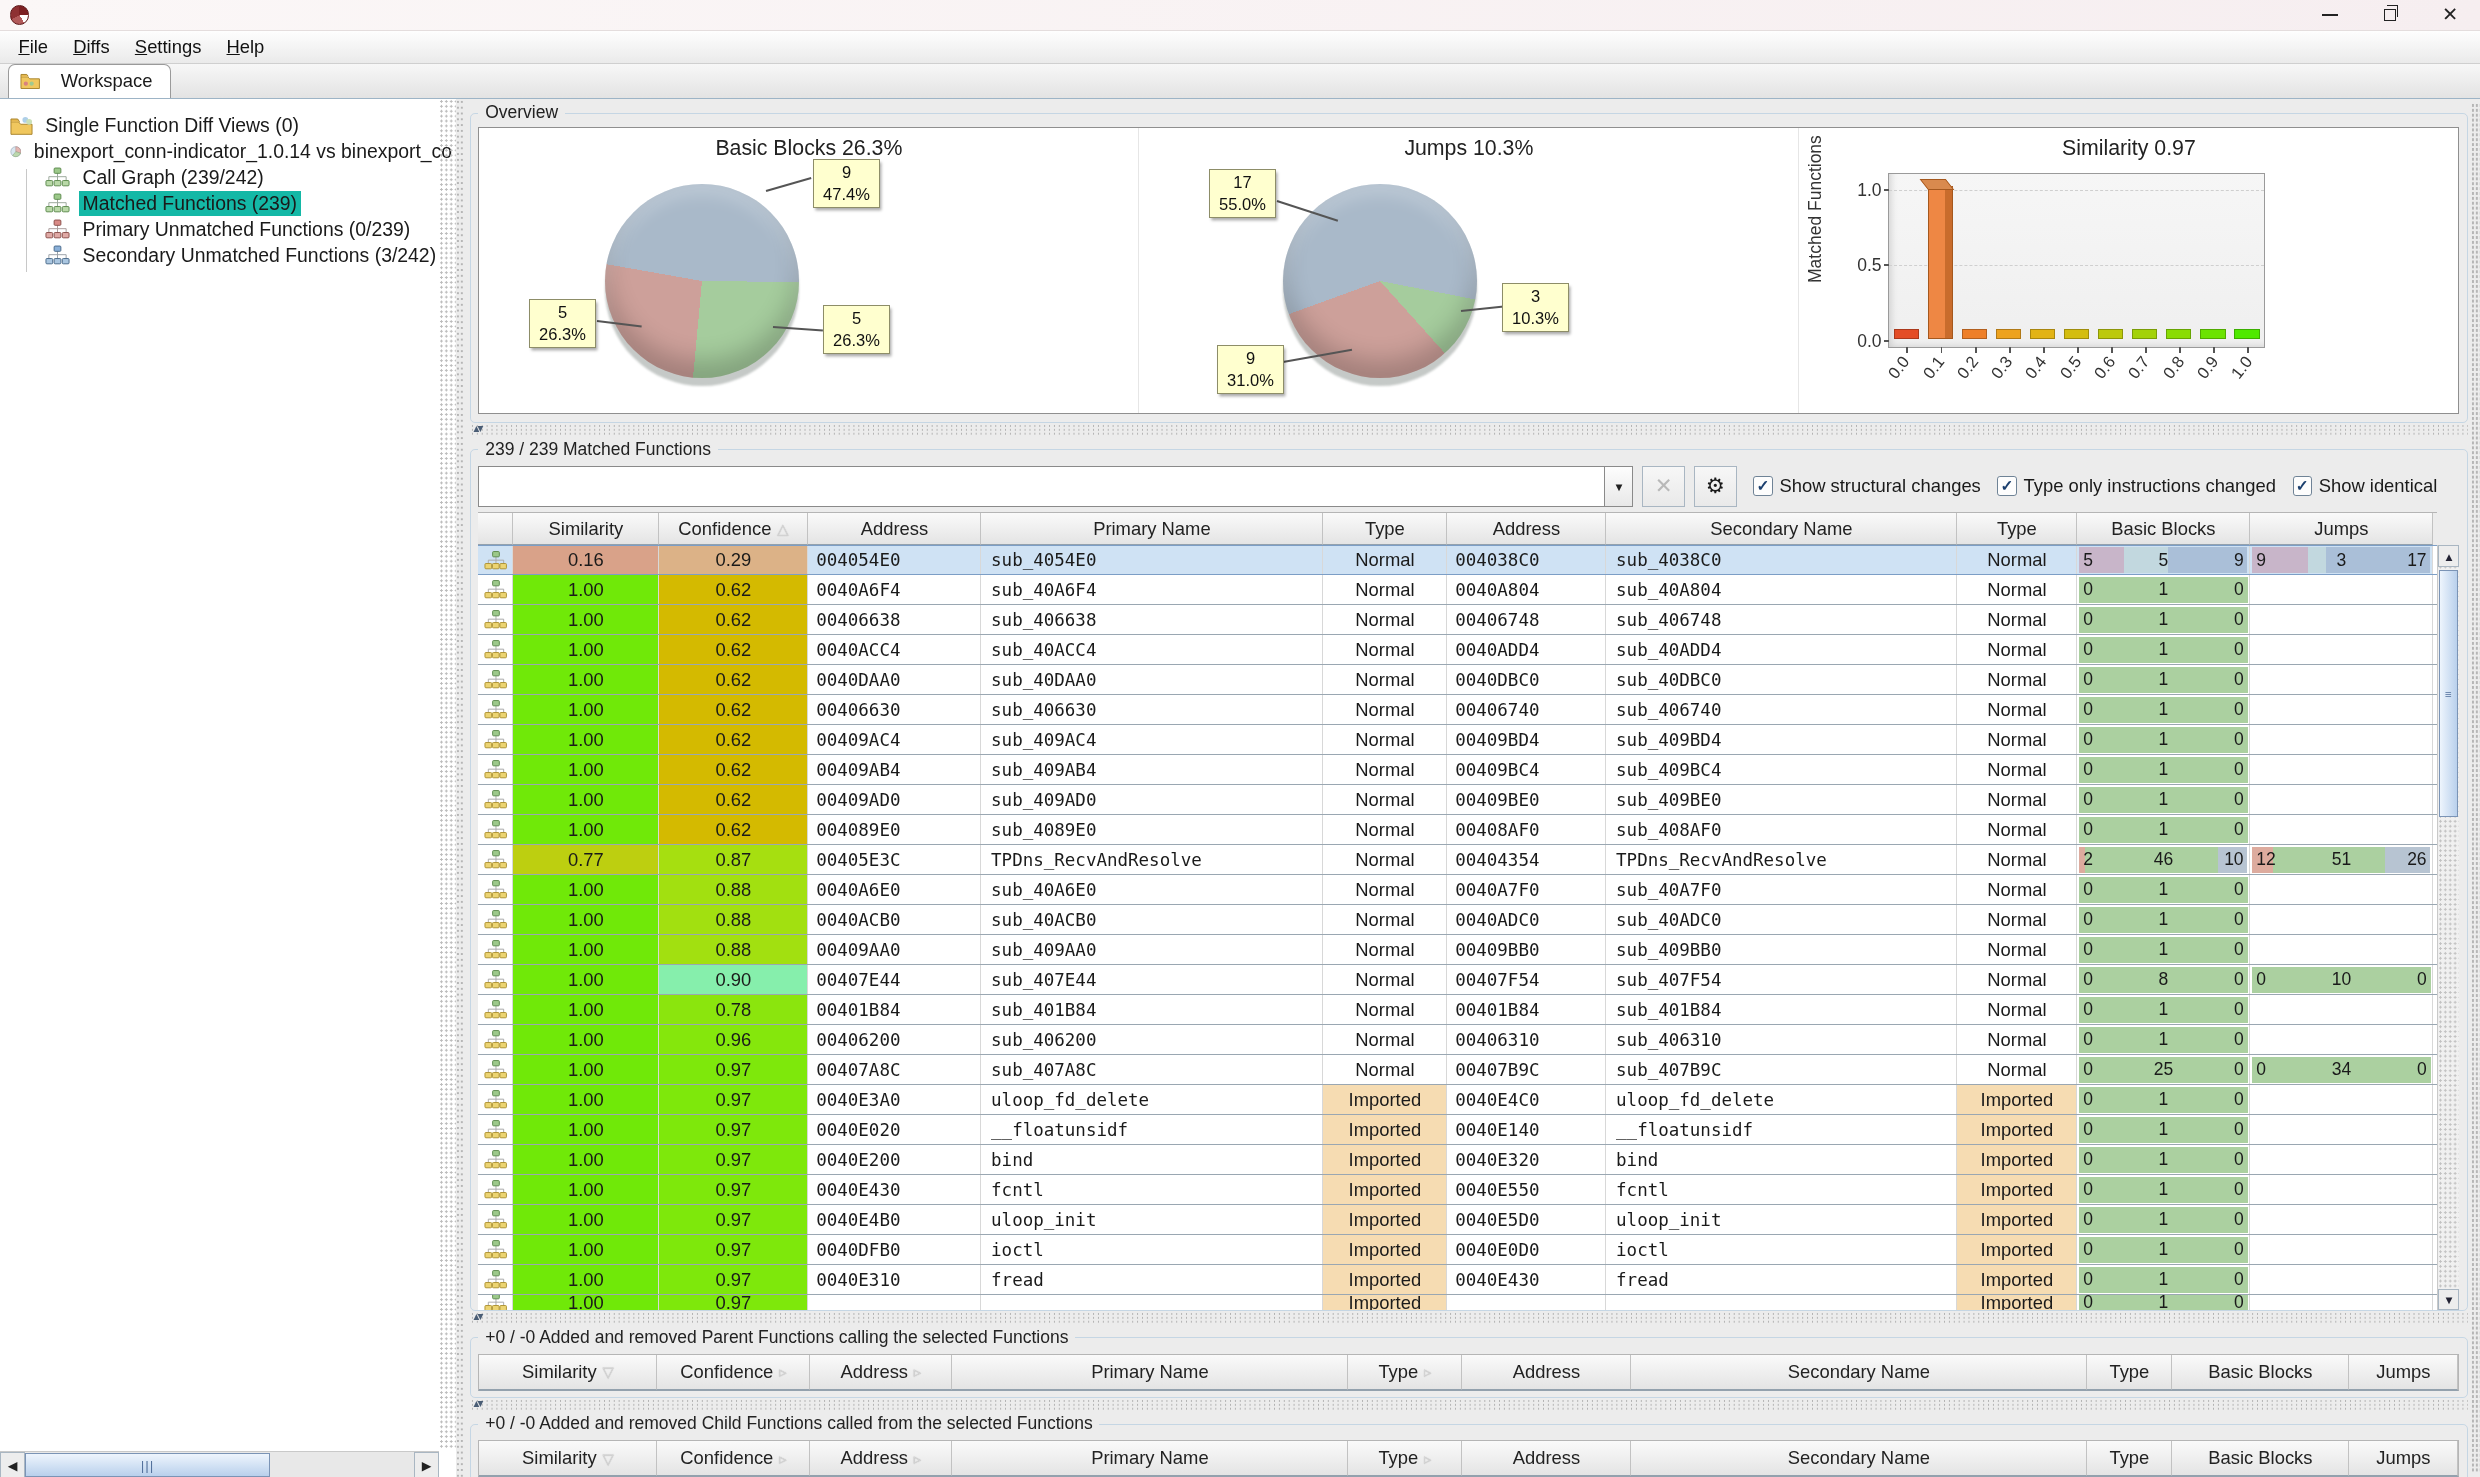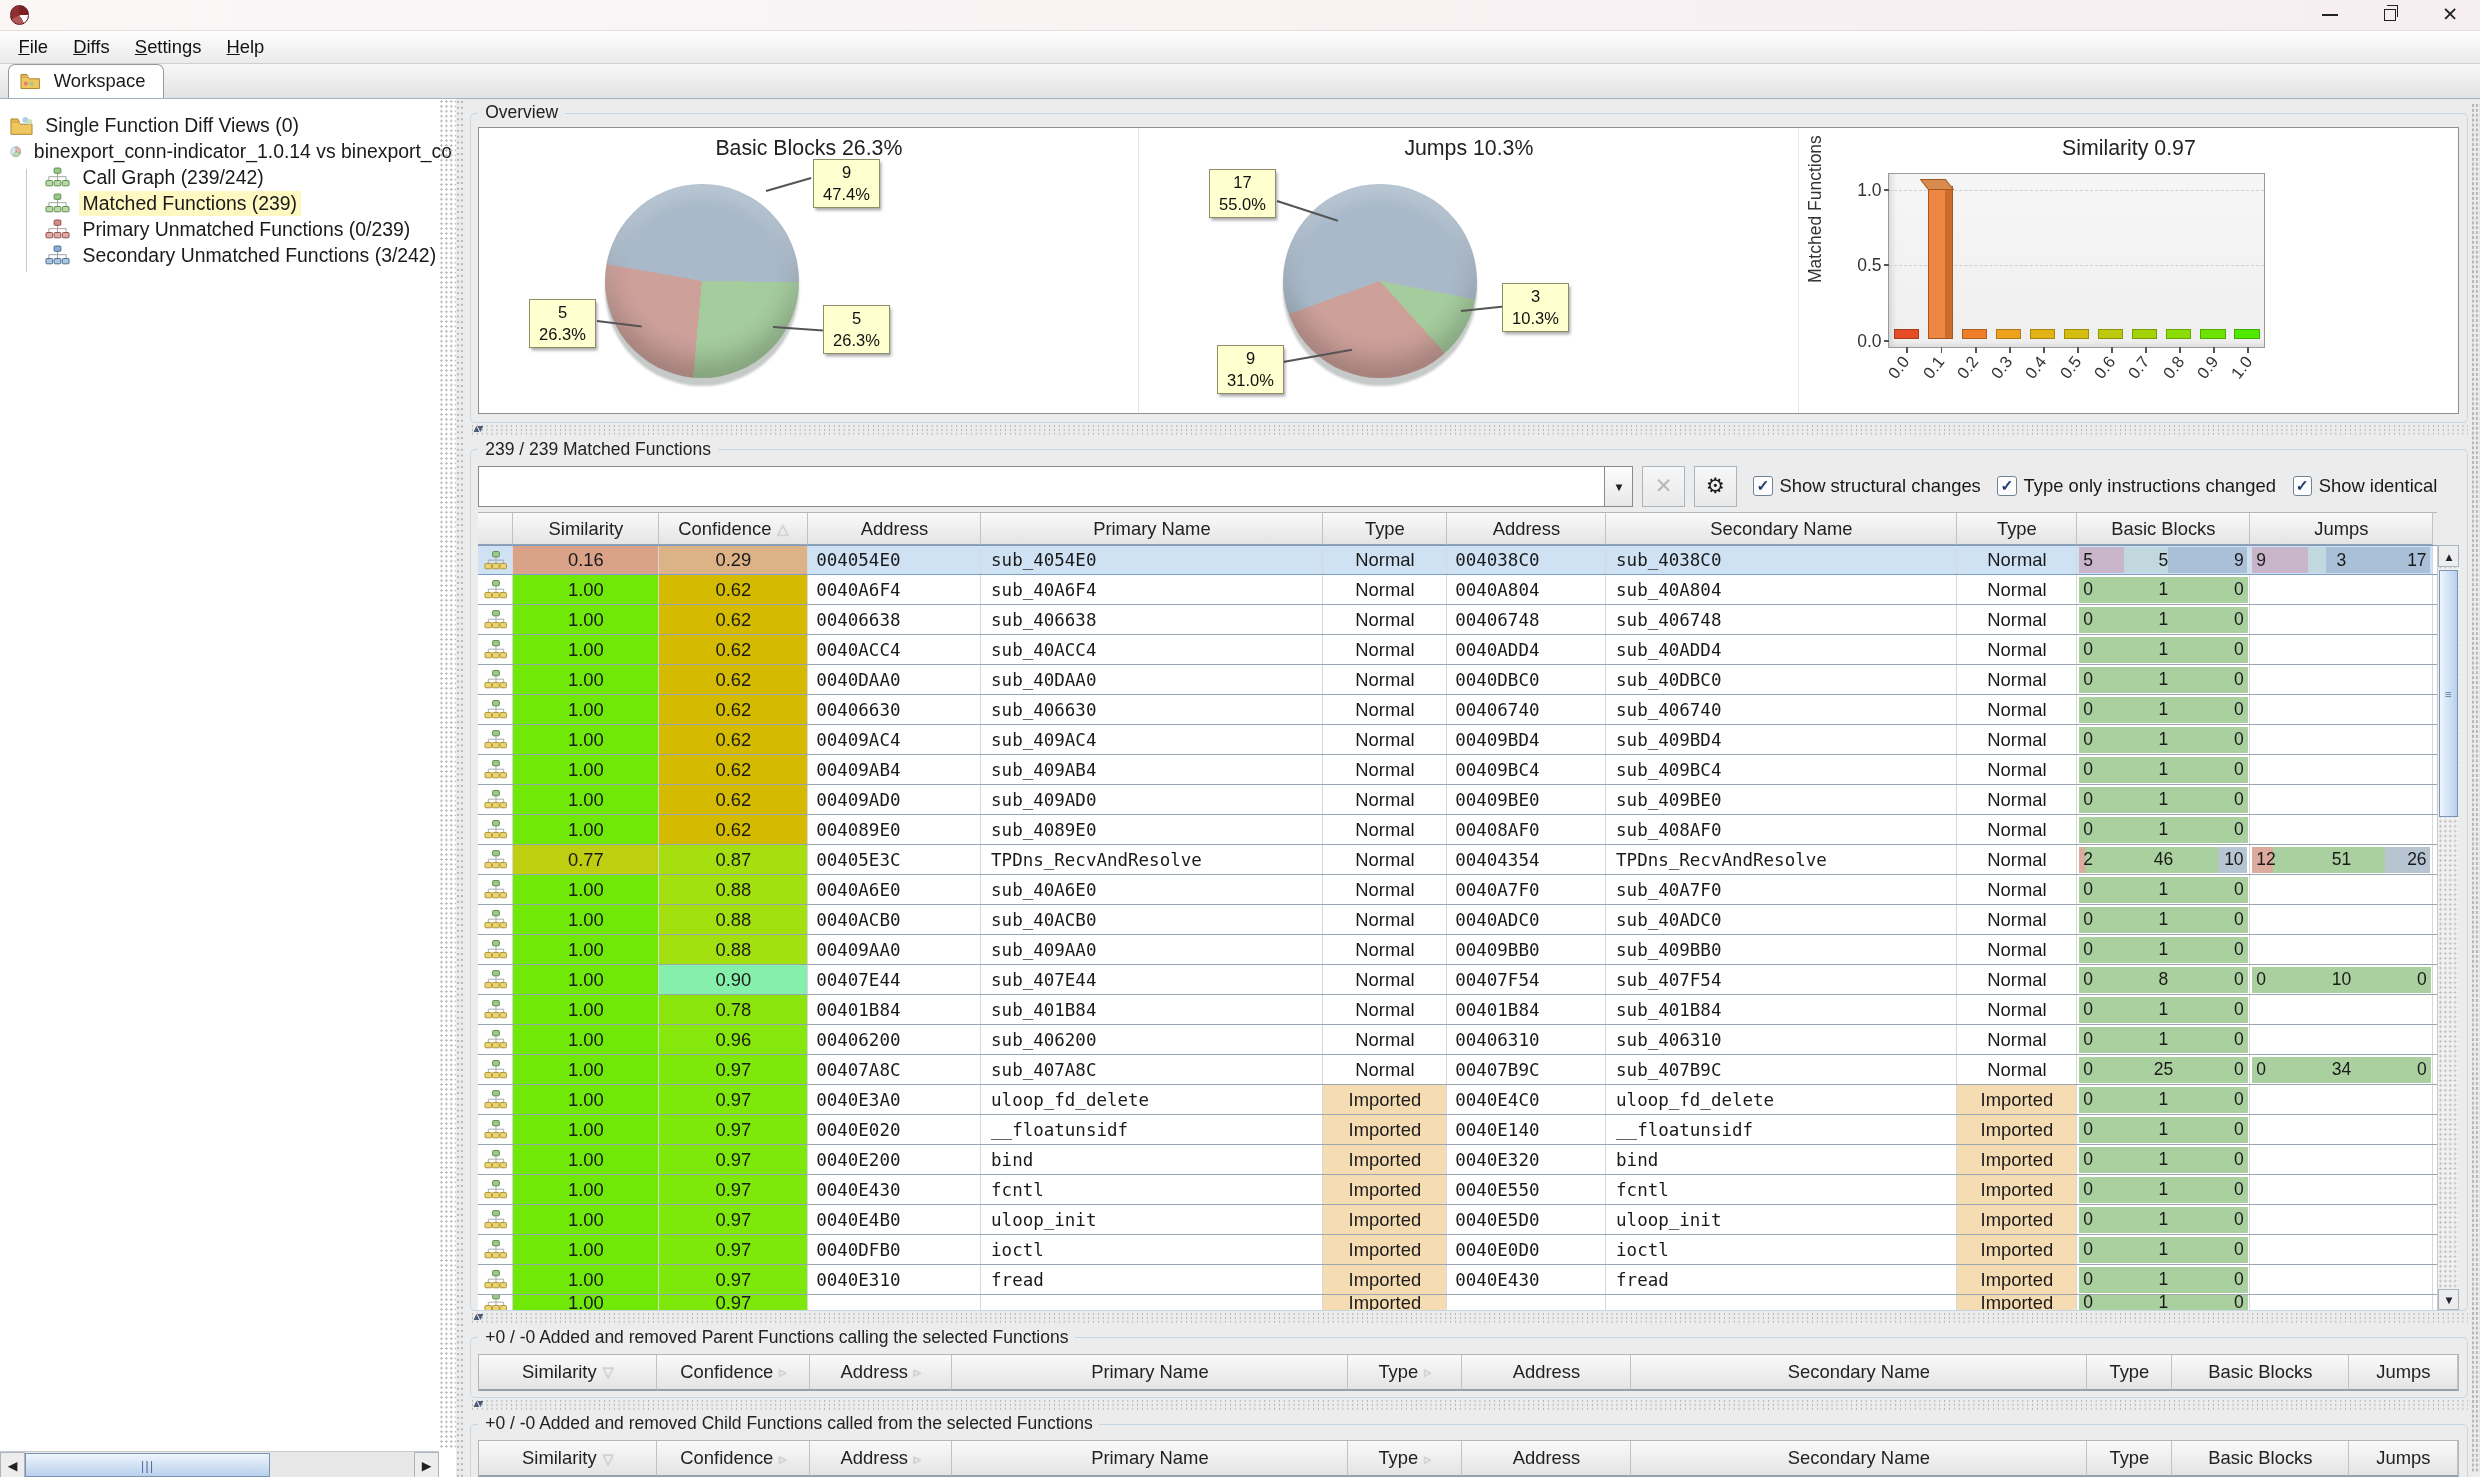--- a/index.html
+++ b/index.html
@@ -14,33 +14,33 @@
 .win-btn{width:60px;display:flex;align-items:center;justify-content:center;color:#222;cursor:default}
 .glyph-min{width:15.5px;height:1.9px;background:#222}
 .glyph-restore{width:12.6px;height:12.6px;border:1.9px solid #222;position:relative;background:#f6eef0}
 .glyph-restore::before{content:"";position:absolute;left:1.9px;top:-4.9px;width:10.7px;height:10.7px;border:1.9px solid #222;border-left:none;border-bottom:none}
 .glyph-close{font-size:19.4px;line-height:1}
 
 .menubar{height:33px;background:linear-gradient(#fefefe,#eaeaea);border-bottom:1px solid #cfcfcf;display:flex;align-items:center;padding:0 5.8px}
 .menu-item{padding:3.9px 12.6px;font-size:18.4px;color:#111}
 .menu-item u{text-decoration:underline}
 .tabbar{height:35px;background:linear-gradient(#f7f7f7,#e3e3e3);display:flex;align-items:flex-end;padding-left:7.8px;border-bottom:1px solid #9db4c6}
-.tab{background:#fff;border:1px solid #9a9a9a;border-bottom:none;border-radius:6.8px 6.8px 0 0;padding:4.9px 17.5px 5.8px 11.6px;display:flex;align-items:center;gap:13px;font-size:18.4px}
+.tab{background:#fff;border:1px solid #9a9a9a;border-bottom:none;border-radius:6.8px 6.8px 0 0;padding:4.9px 17.5px 5.8px 11.6px;display:flex;align-items:center;gap:20px;font-size:18.4px}
 
 .main{display:flex;height:1379px}
 .left-panel{width:456px;background:#fff;position:relative;flex:none;overflow:hidden}
 .vsplitter{width:7.8px;flex:none;background:#ececec;background-image:radial-gradient(#b5b5b5 1px,transparent 1px);background-size:3.9px 5.8px}
 .right-panel{flex:1;position:relative;padding:0 17.5px 0 5.8px}
 .edge-strip{position:absolute;right:2.9px;top:3.9px;bottom:5.8px;width:11.6px;background-image:radial-gradient(#b5b5b5 1px,transparent 1px);background-size:3.9px 4.9px}
 
 .tree{padding-top:13.6px;position:relative}
 .tree-item{display:flex;align-items:center;gap:8.7px;height:26px;padding-left:9.7px;font-size:19.4px;white-space:nowrap;overflow:hidden}
 .tree-item.child{padding-left:45px}
 .tree-item .lbl{padding:1px 3.9px}
-.tree-item.selected .lbl{background:#fef9c3}
+.tree-item.selected .lbl{background:#14b8a6}
 .tree-guide{position:absolute;left:26px;top:70px;height:103px;border-left:1px solid #c8c8c8}
 .tree-vscroll{position:absolute;right:0;top:0;bottom:29px;width:17.5px;background-image:radial-gradient(#bcbcbc 1px,transparent 1px);background-size:4.9px 4.9px}
 .tree-hscroll{position:absolute;left:0;bottom:0;height:27px;width:439px;display:flex;align-items:stretch;background:#f2f2f2;border-top:1px solid #c9c9c9}
 .sb-btn{width:25px;background:#ededed;border:1px solid #a9b6c2;display:flex;align-items:center;justify-content:center;font-size:12.6px;color:#222;flex:none}
 .sb-track{flex:1;position:relative;background:#e8e8e8}
 .sb-thumb{position:absolute;top:1px;bottom:1px;background:linear-gradient(#eef5fd,#b9d0ec);border:1px solid #7b94b6;display:flex;align-items:center;justify-content:center}
 .sb-grip{color:#53719c;font-size:13.6px;letter-spacing:1px}
 
 .groupbox{position:relative;border:1.9px solid #c5d6e4;border-radius:4.9px;margin-top:13.6px;background:#ececec}
 .groupbox>.gb-title{position:absolute;top:-11.6px;left:7.8px;background:#ececec;padding:0 6.8px;font-size:17.5px;color:#222;white-space:nowrap}

